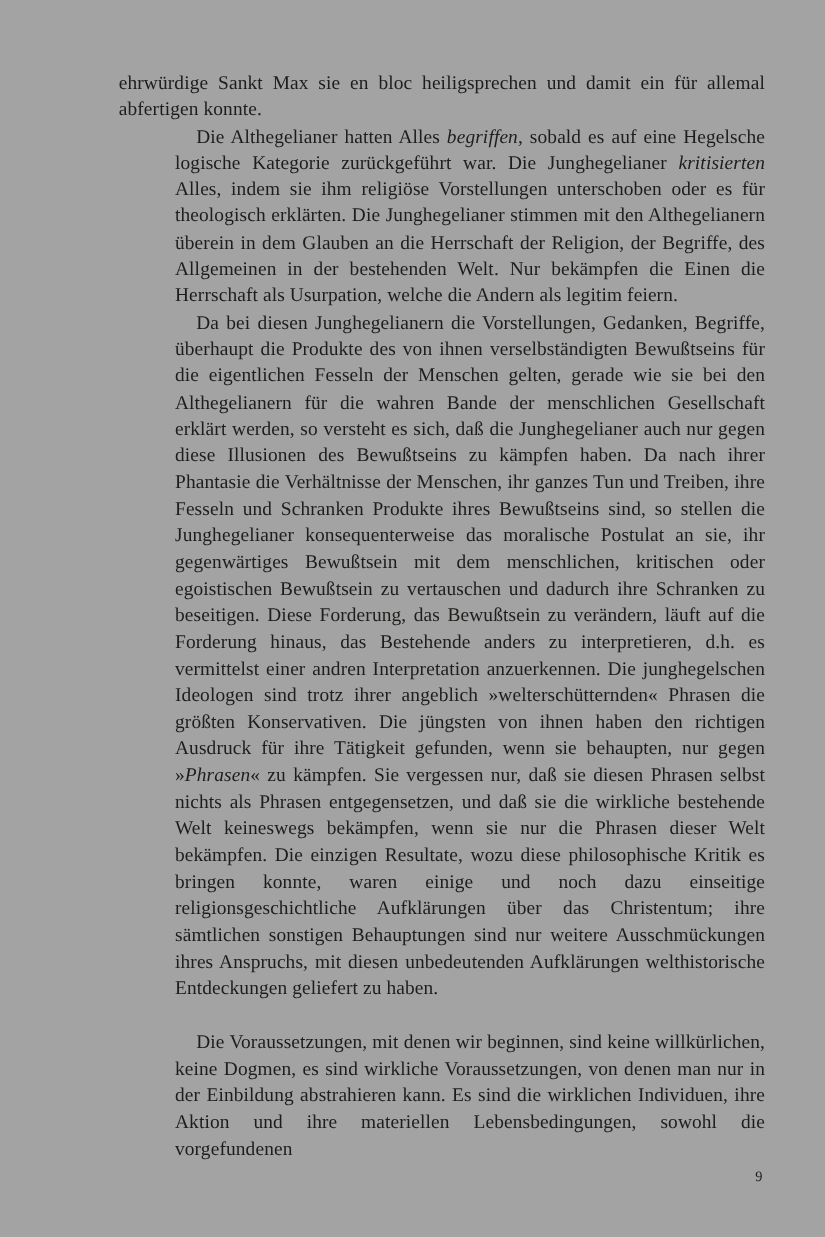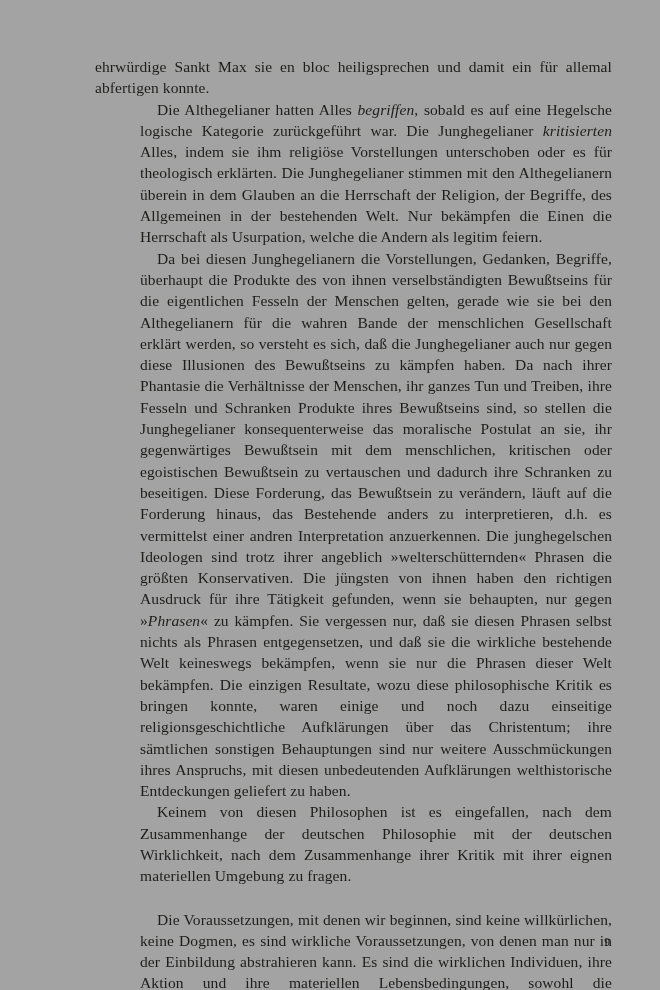--- a/index.html
+++ b/index.html
@@ -58,21 +58,20 @@
 <div class="page">
 
   <div class="text-block">
 
     <p><span>ehrwürdige Sankt Max sie en bloc heiligsprechen und damit ein für allemal abfertigen konnte.</span></p>
 
     <p class="indent"><span>Die Althegelianer hatten Alles </span><span class="italic">begriffen</span><span>, sobald es auf eine Hegelsche logische Kategorie zurückgeführt war. Die Junghegelianer </span><span class="italic">kritisierten</span><span> Alles, indem sie ihm religiöse Vorstellungen unterschoben oder es für theologisch erklärten. Die Junghegelianer stimmen mit den Althegelianern überein in dem Glauben an die Herrschaft der Religion, der Begriffe, des Allgemeinen in der bestehenden Welt. Nur bekämpfen die Einen die Herrschaft als Usurpation, welche die Andern als legitim feiern.</span></p>
 
     <p class="indent"><span>Da bei diesen Junghegelianern die Vorstellungen, Gedanken, Begriffe, überhaupt die Produkte des von ihnen verselbständigten Bewußtseins für die eigentlichen Fesseln der Menschen gelten, gerade wie sie bei den Althegelianern für die wahren Bande der menschlichen Gesellschaft erklärt werden, so versteht es sich, daß die Junghegelianer auch nur gegen diese Illusionen des Bewußtseins zu kämpfen haben. Da nach ihrer Phantasie die Verhältnisse der Menschen, ihr ganzes Tun und Treiben, ihre Fesseln und Schranken Produkte ihres Bewußtseins sind, so stellen die Junghegelianer konsequenterweise das moralische Postulat an sie, ihr gegenwärtiges Bewußtsein mit dem menschlichen, kritischen oder egoistischen Bewußtsein zu vertauschen und dadurch ihre Schranken zu beseitigen. Diese Forderung, das Bewußtsein zu verändern, läuft auf die Forderung hinaus, das Bestehende anders zu interpretieren, d.h. es vermittelst einer andren Interpretation anzuerkennen. Die junghegelschen Ideologen sind trotz ihrer angeblich »welterschütternden« Phrasen die größten Konservativen. Die jüngsten von ihnen haben den richtigen Ausdruck für ihre Tätigkeit gefunden, wenn sie behaupten, nur gegen »</span><span class="italic">Phrasen</span><span>« zu kämpfen. Sie vergessen nur, daß sie diesen Phrasen selbst nichts als Phrasen entgegensetzen, und daß sie die wirkliche bestehende Welt keineswegs bekämpfen, wenn sie nur die Phrasen dieser Welt bekämpfen. Die einzigen Resultate, wozu diese philosophische Kritik es bringen konnte, waren einige und noch dazu einseitige religionsgeschichtliche Aufklärungen über das Christentum; ihre sämtlichen sonstigen Behauptungen sind nur weitere Ausschmückungen ihres Anspruchs, mit diesen unbedeutenden Aufklärungen welthistorische Entdeckungen geliefert zu haben.</span></p>
 
-    <p class="indent"><span>Keinem von diesen Philosophen ist es eingefallen, nach dem Zusammenhange der deutschen Philosophie mit der deutschen Wirklichkeit, nach dem Zusammenhange ihrer Kritik mit ihrer eignen materiellen Umgebung zu fragen.</span></p>
 
-    <p class="indent section-gap"><span>Die Voraussetzungen, mit denen wir beginnen, sind keine willkürlichen, keine Dogmen, es sind wirkliche Voraussetzungen, von denen man nur in der Einbildung abstrahieren kann. Es sind die wirklichen Individuen, ihre Aktion und ihre materiellen Lebensbedingungen, sowohl die junghegelschen</span></p>
+    <p class="indent section-gap"><span>Die Voraussetzungen, mit denen wir beginnen, sind keine willkürlichen, keine Dogmen, es sind wirkliche Voraussetzungen, von denen man nur in der Einbildung abstrahieren kann. Es sind die wirklichen Individuen, ihre Aktion und ihre materiellen Lebensbedingungen, sowohl die vorgefundenen</span></p>
 
   </div>
 
   <div class="page-number">9</div>
 
 </div>
 
 </body></html>

